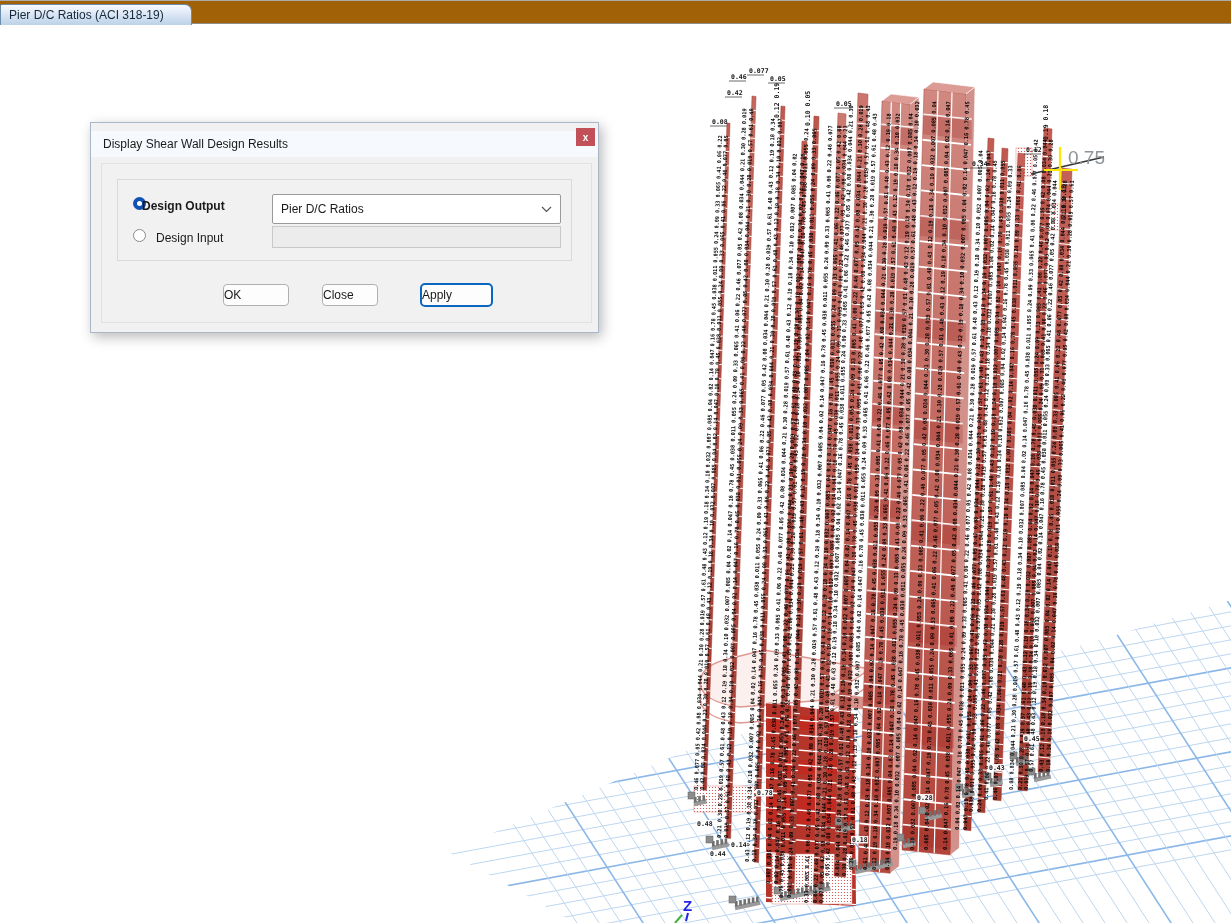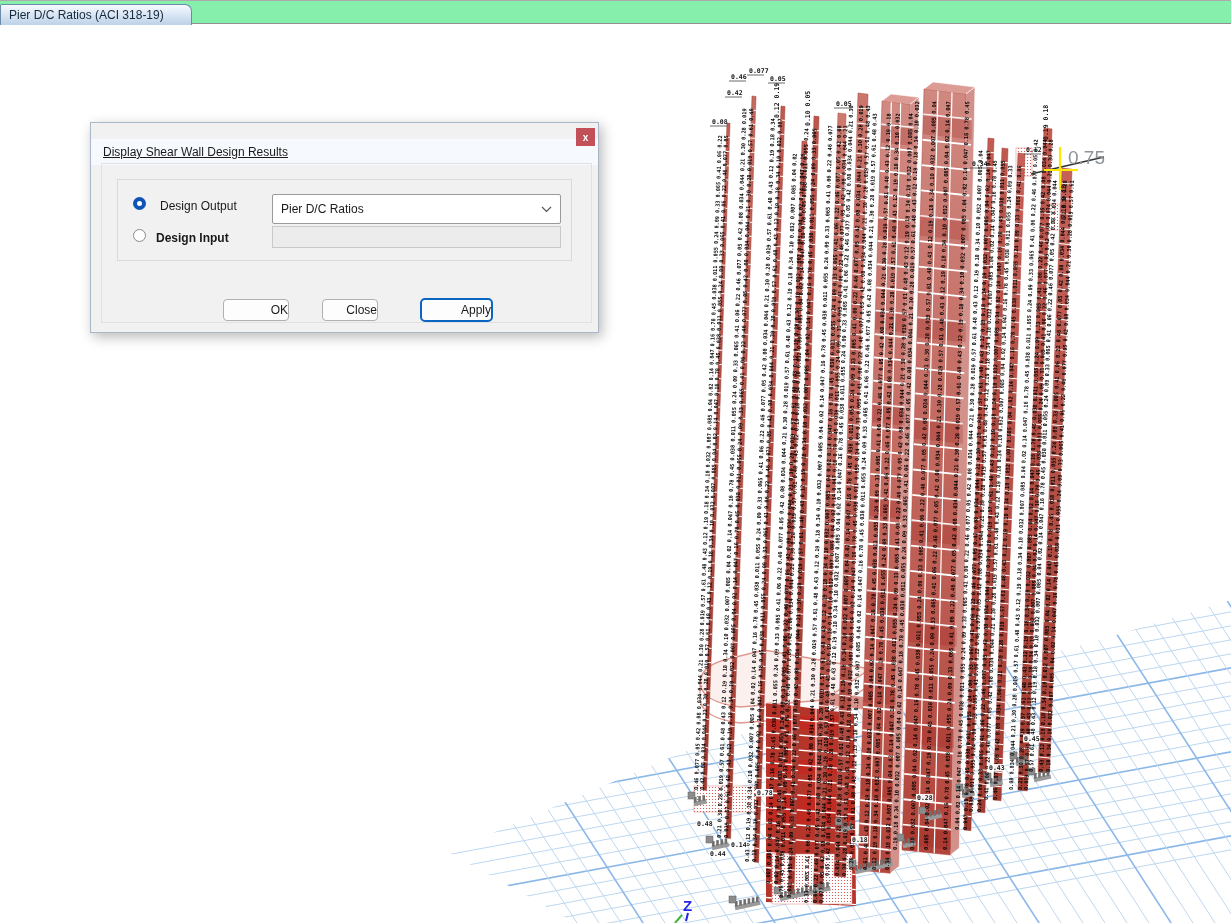--- a/index.html
+++ b/index.html
@@ -1,50 +1,50 @@
 <!DOCTYPE html>
 <html><head>
 <meta charset="utf-8">
 <style>
   html,body{margin:0;padding:0;}
   body{width:1231px;height:923px;overflow:hidden;background:#fff;
        font-family:"Liberation Sans",sans-serif;position:relative;}
 
   
-  .topbar{position:absolute;left:0;top:0;width:1231px;height:24px;background:#86efac;
+  .topbar{position:absolute;left:0;top:0;width:1231px;height:24px;background:#a16207;
           border-top:1px solid #ababab;border-bottom:1px solid #8f8f8f;box-sizing:border-box;}
   .tab{position:absolute;left:0;top:3px;width:192px;height:21px;box-sizing:border-box;
        background:linear-gradient(#f8fbff,#d6e3f2 55%,#bdd2e8);
        border:1px solid #6b8bab;border-bottom:none;border-radius:2px 7px 0 0;
        font-size:12px;color:#14293d;line-height:20px;padding-left:8px;}
 
   
   #scene{position:absolute;left:0;top:0;width:1231px;height:923px;}
 
   
   .dlg{position:absolute;left:90px;top:122px;width:507px;height:209px;background:#f1f1f1;
        border:1px solid #a9b7c9;box-shadow:3px 4px 12px rgba(0,0,0,.28);font-size:12px;color:#1a1a1a;z-index:5;}
-  .dlg-title{position:absolute;left:0;top:16px;right:0;height:26px;background:#f6f9fd;
-             line-height:26px;padding-left:12px;text-decoration:underline;}
+  .dlg-title{position:absolute;left:0;top:8px;right:0;height:26px;background:#f6f9fd;
+             line-height:26px;padding-left:12px;}
   .dlg-close{position:absolute;top:5px;right:3px;width:19px;height:18px;background:#c25058;
              color:#fff;font-weight:bold;font-size:10px;display:flex;align-items:center;
              justify-content:center;}
   .grp{position:absolute;left:10px;top:40px;width:489px;height:158px;border:1px solid #e1e1e1;}
   .grp-inner{position:absolute;left:26px;top:56px;width:453px;height:80px;border:1px solid #dadada;}
   .radio{position:absolute;width:13px;height:13px;border-radius:50%;background:#fff;box-sizing:border-box;}
   .radio.sel{border:4px solid #1153b4;}
   .radio.unsel{border:1px solid #8a8a8a;}
   .rlabel{position:absolute;white-space:nowrap;}
   .sel-box{position:absolute;left:181px;top:71px;width:289px;height:14px;background:#fff;
            border:1px solid #9a9a9a;border-radius:2px;box-sizing:border-box;display:flex;
            align-items:center;justify-content:space-between;padding:14px 8px;}
   .inp-dis{position:absolute;left:181px;top:103px;width:289px;height:22px;background:#ececec;
            border:1px solid #c9c9c9;box-sizing:border-box;}
   .btn{position:absolute;top:161px;height:22px;background:#fdfdfd;border:1px solid #b0b0b0;
-       border-radius:4px;box-sizing:border-box;text-align:right;line-height:20px;font-size:12px;margin-top:15px;}
+       border-radius:4px;box-sizing:border-box;text-align:left;line-height:20px;font-size:12px;}
   .btn-ok{left:132px;width:66px;}
   .btn-close{left:231px;width:56px;}
   .btn-apply{left:329px;width:73px;top:160px;height:24px;border:2px solid #0b66c2;border-radius:5px;line-height:20px;}
 </style>
 </head>
 <body>
 
 <div class="topbar">
   <div class="tab">Pier D/C Ratios  (ACI 318-19)</div>
 </div>
@@ -1147,30 +1147,30 @@
   </svg>
 
 <div class="dlg">
   <div class="dlg-title">Display Shear Wall Design Results</div>
   <div class="dlg-close">x</div>
 
   <div class="grp"></div>
   <div class="grp-inner"></div>
 
   <span class="radio sel" style="left:42px;top:74px;"></span>
-  <span class="rlabel" style="left:69px;top:76px;">Design Output</span>
+  <span class="rlabel" style="left:51px;top:76px;font-weight:bold;">Design Output</span>
 
   <div class="sel-box">
     <span>Pier D/C Ratios</span>
     <svg width="11" height="7" viewBox="0 0 11 7">
       <polyline points="1,1 5.5,5.5 10,1" fill="none" stroke="#555" stroke-width="1.2"></polyline>
     </svg>
   </div>
 
   <span class="radio unsel" style="left:42px;top:106px;"></span>
-  <span class="rlabel" style="left:65px;top:108px;font-weight:bold;">Design Input</span>
+  <span class="rlabel" style="left:65px;top:108px;">Design Input</span>
 
   <div class="inp-dis"></div>
 
   <div class="btn btn-ok">OK</div>
   <div class="btn btn-close">Close</div>
   <div class="btn btn-apply">Apply</div>
 </div>
 
 </body></html>

